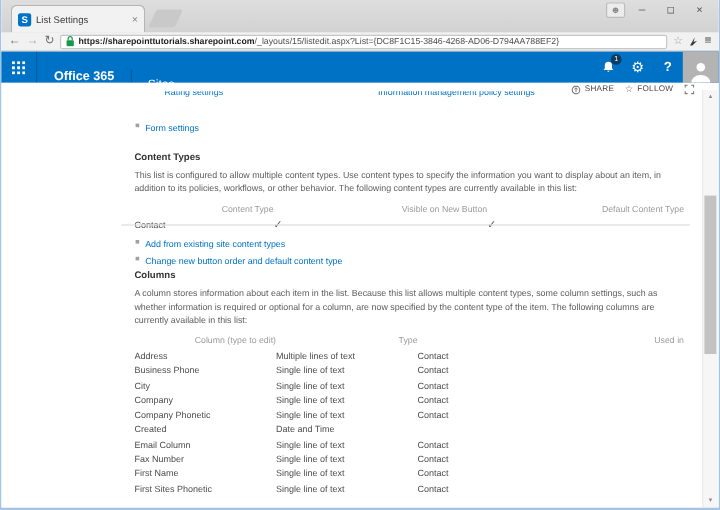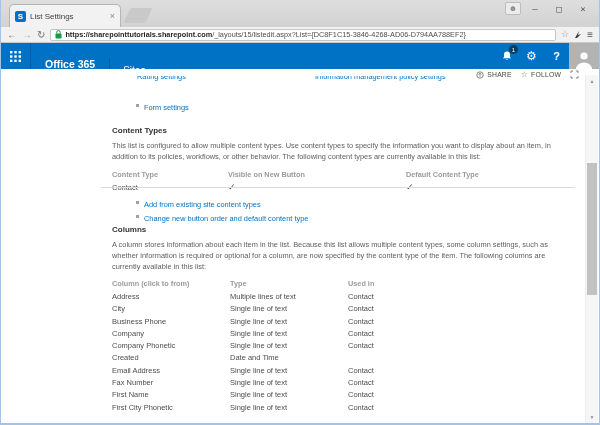--- a/index.html
+++ b/index.html
@@ -54,27 +54,27 @@
   
   .viewport{ position:absolute; top:69px; left:1px; right:14px; bottom:0; background:#fff; overflow:hidden; }
   .actions{ position:absolute; top:1px; right:6px; display:flex; align-items:center; gap:9px; }
   .act{ display:flex; align-items:center; gap:3px; font-size:6.8px; color:#444; letter-spacing:.2px; }
   .act .ic{ color:#777; font-size:8px; line-height:1; }
   .clip-row{ position:absolute; top:7px; left:0; right:0; height:8px; overflow:hidden; }
   .clip-row a{ position:absolute; top:-4px; font-size:7.4px; color:#0072c6; text-decoration:none; }
 
   .lnk{ font-size:7.4px; color:#0072c6; text-decoration:none; }
   .bullet{ display:inline-block; width:3px; height:3px; background:#a0a0a0; margin-right:5px; vertical-align:middle; }
-  .bullet-link{ position:absolute; left:111px; white-space:nowrap;margin-left:23px; }
+  .bullet-link{ position:absolute; left:111px; white-space:nowrap; }
 
   .section{ position:absolute; left:110px; width:458px; }
   .sec-h{ font-size:8px; font-weight:bold; color:#333; }
   .sec-d{ margin-top:5px; font-size:7.4px; line-height:1.5; color:#5e5e5e; }
   table{ border-collapse:collapse; table-layout:fixed; width:100%; }
-  th{ font-size:7.3px; font-weight:bold; color:#9b9b9b; text-align:left; height:13px; vertical-align:middle; }
+  th{ font-size:7.3px; font-weight:normal; color:#9b9b9b; text-align:right; height:13px; vertical-align:middle; }
   td{ font-size:7.5px; color:#4d4d4d; height:12.3px; vertical-align:middle; overflow:hidden; white-space:nowrap; }
   .cell-link{ cursor:pointer; }
   td.check{ font-size:9px; color:#4a4a4a; }
   .hr{ position:absolute; left:99px; right:10px; border-top:1px solid #dcdcdc; }
 
   
   .scrollbar{ position:absolute; top:75px; right:1px; bottom:0; width:13px; background:#f6f6f6;
               border-left:1px solid #ececec; }
   .sb-arrow{ position:absolute; left:0; width:100%; text-align:center; font-size:5px; color:#8f8f8f; }
   .sb-up{ top:3px; } .sb-down{ bottom:3px; }
@@ -224,73 +224,73 @@
       <div class="sec-h">Columns</div>
       <div class="sec-d">A column stores information about each item in the list. Because this list allows multiple content types, some column settings, such as whether information is required or optional for a column, are now specified by the content type of the item. The following columns are currently available in this list:</div>
       <table style="margin-top:5px;">
         <colgroup>
             <col style="width:118px;">
             <col style="width:118px;">
             <col>
           </colgroup>
         <thead>
             <tr>
-          <th>Column (click to from)</th>
+          <th>Column (type to edit)</th>
           <th>Type</th>
           <th>Used in</th>
         </tr>
           </thead>
         <tbody id="col-rows">
             <tr>
               <td class="cell-link">Address</td>
               <td>Multiple lines of text</td>
               <td>Contact</td>
             </tr>
             <tr>
+              <td class="cell-link">Business Phone</td>
+              <td>Single line of text</td>
+              <td>Contact</td>
+            </tr>
+            <tr>
               <td class="cell-link">City</td>
-              <td>Single line of text</td>
-              <td>Contact</td>
-            </tr>
-            <tr>
-              <td class="cell-link">Business Phone</td>
               <td>Single line of text</td>
               <td>Contact</td>
             </tr>
             <tr>
               <td class="cell-link">Company</td>
               <td>Single line of text</td>
               <td>Contact</td>
             </tr>
             <tr>
               <td class="cell-link">Company Phonetic</td>
               <td>Single line of text</td>
               <td>Contact</td>
             </tr>
             <tr>
               <td class="cell-link">Created</td>
               <td>Date and Time</td>
               <td></td>
             </tr>
             <tr>
-              <td class="cell-link">Email Address</td>
+              <td class="cell-link">Email Column</td>
               <td>Single line of text</td>
               <td>Contact</td>
             </tr>
             <tr>
               <td class="cell-link">Fax Number</td>
               <td>Single line of text</td>
               <td>Contact</td>
             </tr>
             <tr>
               <td class="cell-link">First Name</td>
               <td>Single line of text</td>
               <td>Contact</td>
             </tr>
             <tr>
-              <td class="cell-link">First City Phonetic</td>
+              <td class="cell-link">First Sites Phonetic</td>
               <td>Single line of text</td>
               <td>Contact</td>
             </tr>
           </tbody>
       </table>
     </div>
   </div>
 
   <div class="scrollbar">
     <div class="sb-arrow sb-up">▲</div>

